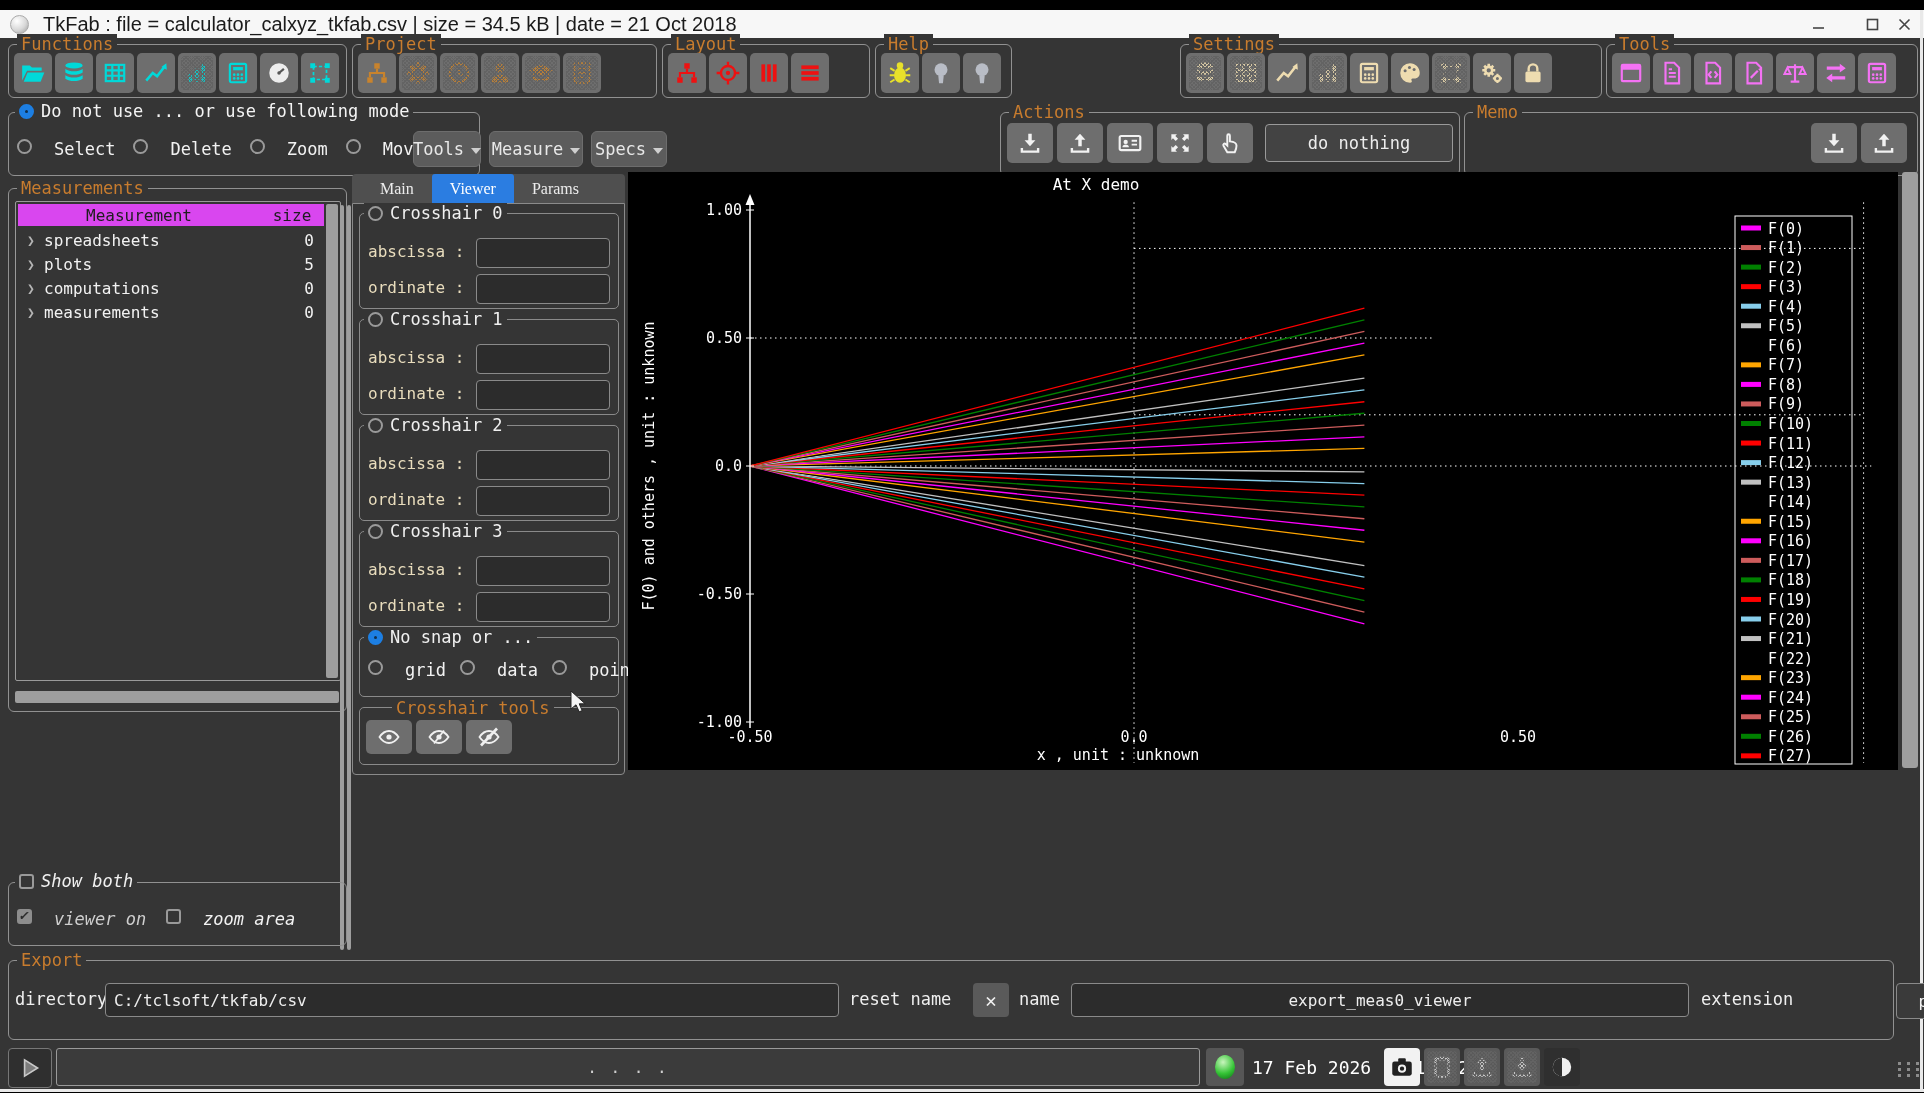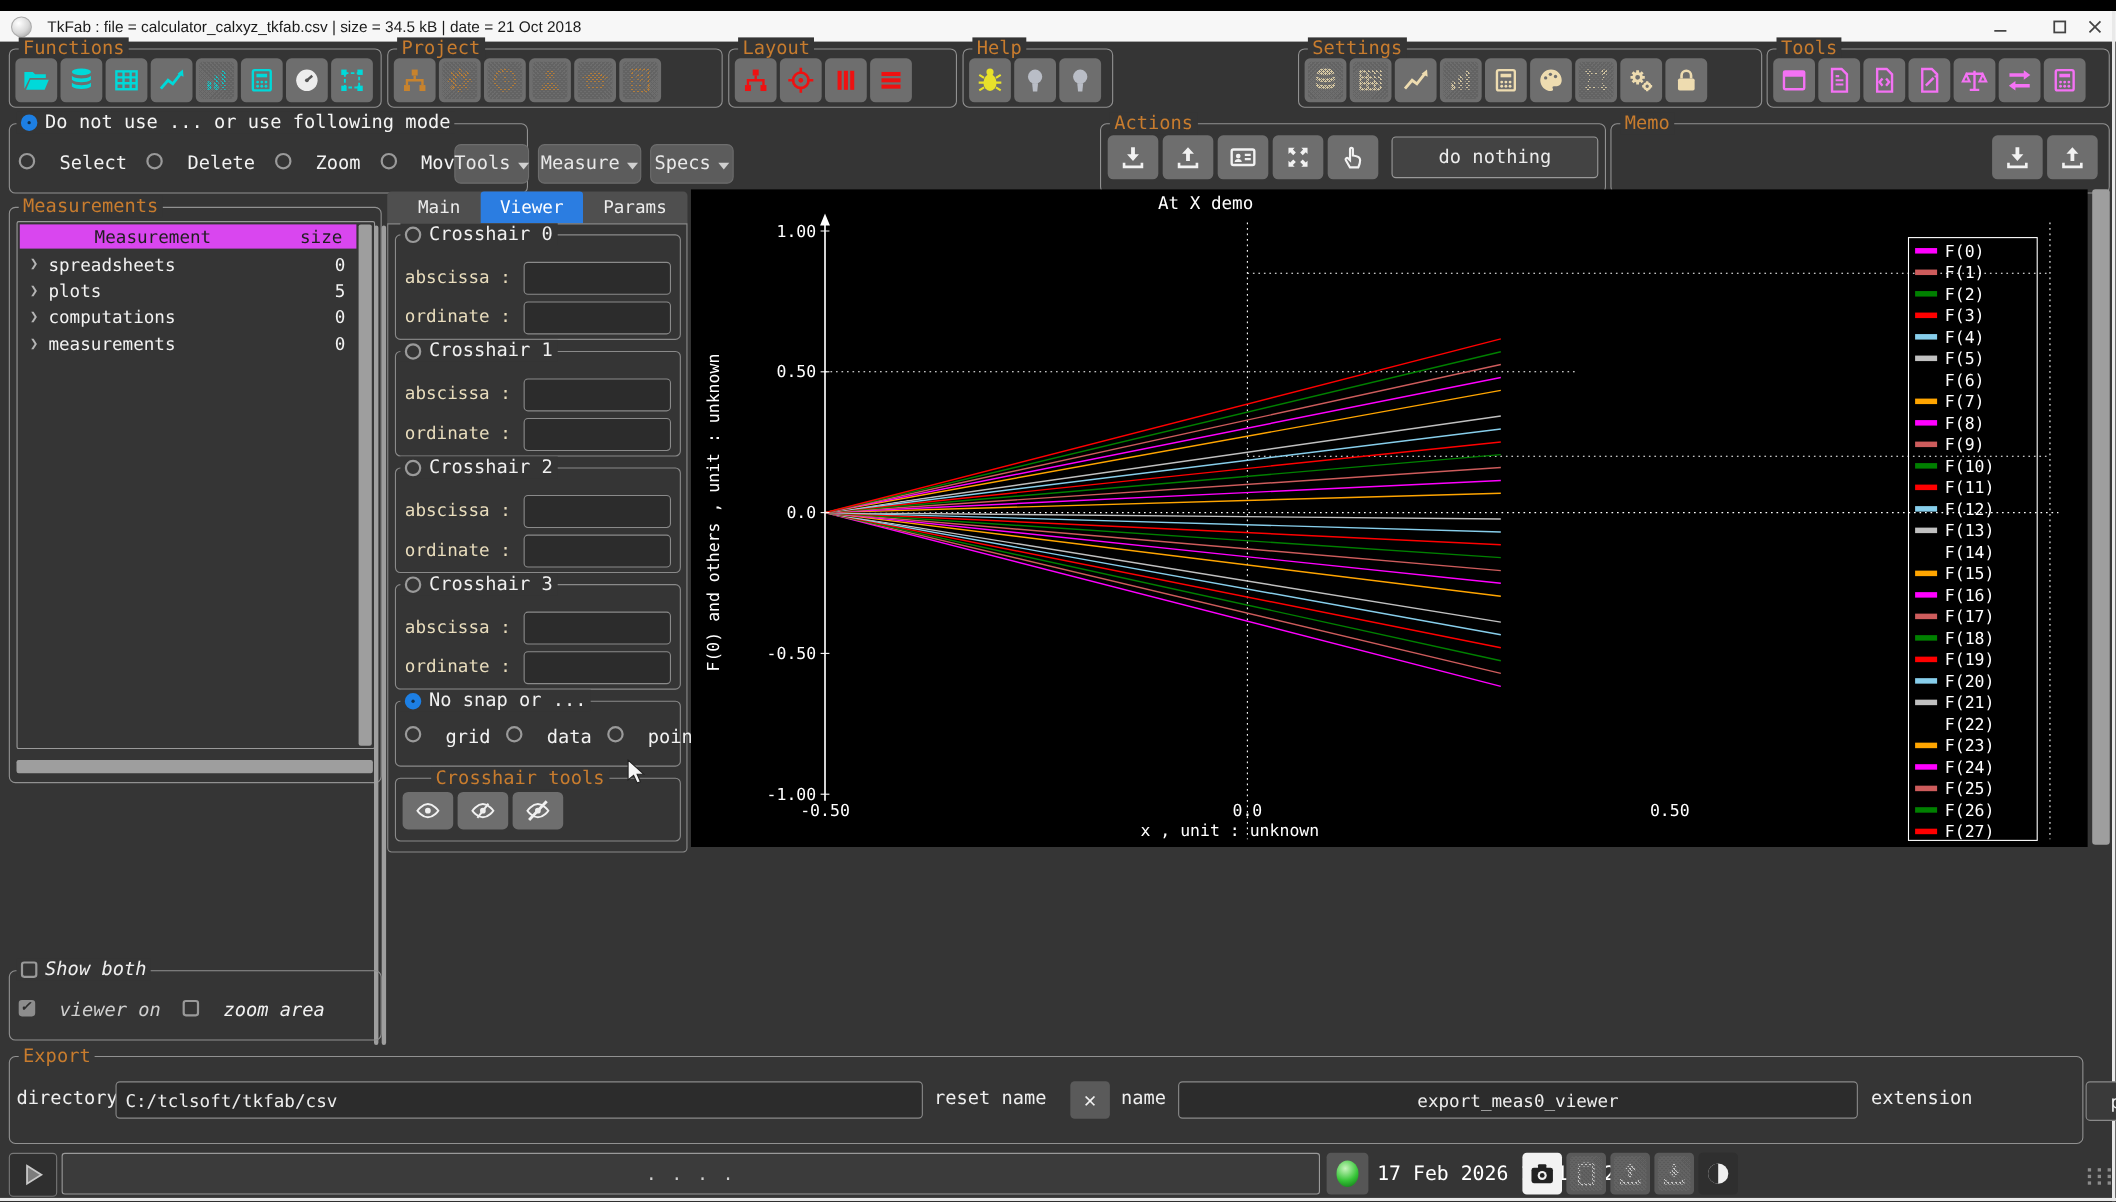--- a/index.html
+++ b/index.html
@@ -3,21 +3,21 @@
 <meta charset="utf-8">
 <style>
   html,body{margin:0;padding:0;background:#000;width:1924px;height:1093px;overflow:hidden;
     font-family:"DejaVu Sans Mono",monospace;color:#f0f0f0;}
   #stage{position:absolute;left:0;top:0;width:1924px;height:1093px;}
   .abs{position:absolute;}
   
   #titlebar{left:0;top:10px;width:1924px;height:28px;background:#f7f7f7;display:flex;align-items:center;}
   #titlebar .ticon{width:17px;height:17px;border-radius:50%;margin-left:10px;
     background:radial-gradient(circle at 35% 30%,#ffffff,#d8d8d8 55%,#9a9a9a);border:1px solid #aaa;}
-  #titlebar .ttext{margin-left:14px;color:#1a1a1a;font-family:"Liberation Sans",sans-serif;font-size:14px;}
+  #titlebar .ttext{margin-left:14px;color:#1a1a1a;font-family:"Liberation Sans",sans-serif;font-size:20px;}
   .wctl{position:absolute;top:0;height:28px;width:40px;display:flex;align-items:center;justify-content:center;color:#444;}
   .wctl svg{width:13px;height:13px;stroke:#444;stroke-width:1.6;fill:none;}
   
   #app{left:0;top:38px;width:1924px;height:1051px;background:#353535;}
   #rightedge{left:1920px;top:10px;width:3px;height:1082px;background:#e9e9e9;}
   #bottomedge{left:0;top:1089px;width:1924px;height:3px;background:#e9e9e9;}
   
   .grp{position:absolute;border:1px solid #919191;border-radius:6px;}
   .glabel{position:absolute;top:-11px;left:8px;background:#353535;padding:0 4px;color:#c87c2e;font-size:17px;line-height:20px;white-space:nowrap;}
   .grow{display:flex;gap:3px;padding:8px 5px 0 5px;}
@@ -34,21 +34,21 @@
   .chk{width:15px;height:15px;border:2px solid #9a9a9a;border-radius:3px;box-sizing:border-box;flex:none;position:relative;background:transparent;}
   .chk.on{background:#8d8d8d;border-color:#8d8d8d;}
   .chk.on::after{content:"✓";position:absolute;left:0px;top:-4px;color:#2c2c2c;font-size:14px;font-weight:bold;}
   .optrow{display:flex;gap:22px;font-size:17px;color:#f2f2f2;}
   .labelrow{position:absolute;display:flex;align-items:center;gap:7px;background:#353535;padding:0 4px;font-size:17px;white-space:nowrap;}
   
   .ddl{position:absolute;height:34px;background:#5c5c5c;border:1px solid #6d6d6d;border-radius:6px;color:#e8e8e8;
        display:flex;align-items:center;justify-content:center;gap:7px;font-size:17px;}
   .caret{width:0;height:0;border-left:5px solid transparent;border-right:5px solid transparent;border-top:6px solid #cfcfcf;margin-top:3px;}
   
-  #tabstrip{left:352px;top:174px;width:273px;height:29px;background:#4f4f4f;border-radius:4px 4px 0 0;display:flex;padding-left:10px;box-sizing:border-box;}
+  #tabstrip{left:352px;top:174px;width:273px;height:29px;background:#4f4f4f;border-radius:4px 4px 0 0;display:flex;padding-left:10px;box-sizing:border-box;font-family:Liberation Serif, serif;}
   .tab{height:29px;display:flex;align-items:center;justify-content:center;font-size:16px;color:#ececec;padding:0 18px;}
   .tab.active{background:#2b7de1;border-radius:3px 3px 0 0;color:#fff;}
   #centerpanel{left:352px;top:203px;width:273px;height:572px;border:1px solid #8a8a8a;border-radius:0 0 4px 4px;box-sizing:border-box;}
   .chgrp{position:absolute;left:6px;width:258px;height:94px;border:1px solid #8a8a8a;border-radius:5px;}
   .fieldrow{position:absolute;left:8px;display:flex;align-items:center;font-size:16px;color:#e9ddbd;}
   .inp{position:absolute;height:30px;background:#2c2c2c;border:1px solid #8a8a8a;border-radius:4px;color:#eee;font-family:"DejaVu Sans Mono",monospace;font-size:16px;padding:0 8px;box-sizing:border-box;}
   .eyebtn{width:46px;height:34px;background:#6e6e6e;border-radius:5px;display:flex;align-items:center;justify-content:center;}
   .eyebtn svg{width:26px;height:24px;}
   
   #measlist{position:absolute;left:6px;top:12px;width:324px;height:478px;border:1px solid #9a9a9a;border-radius:2px;}

